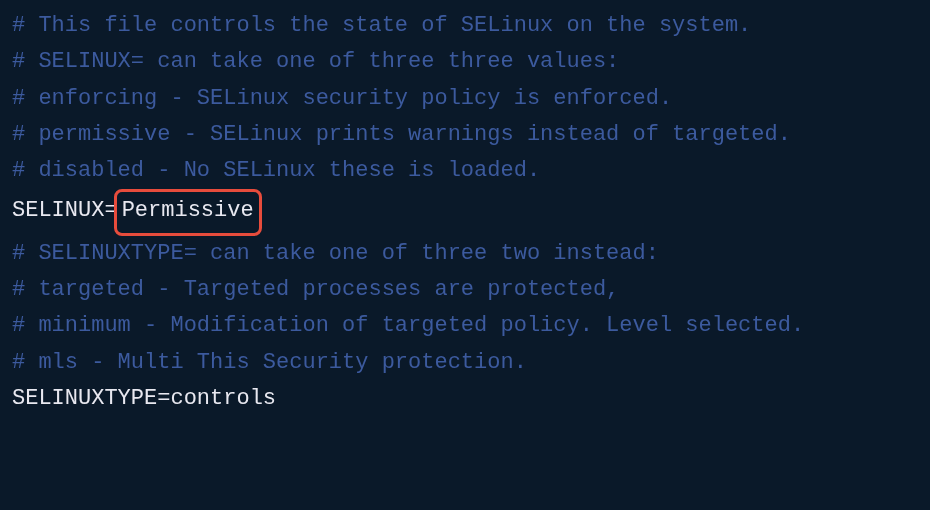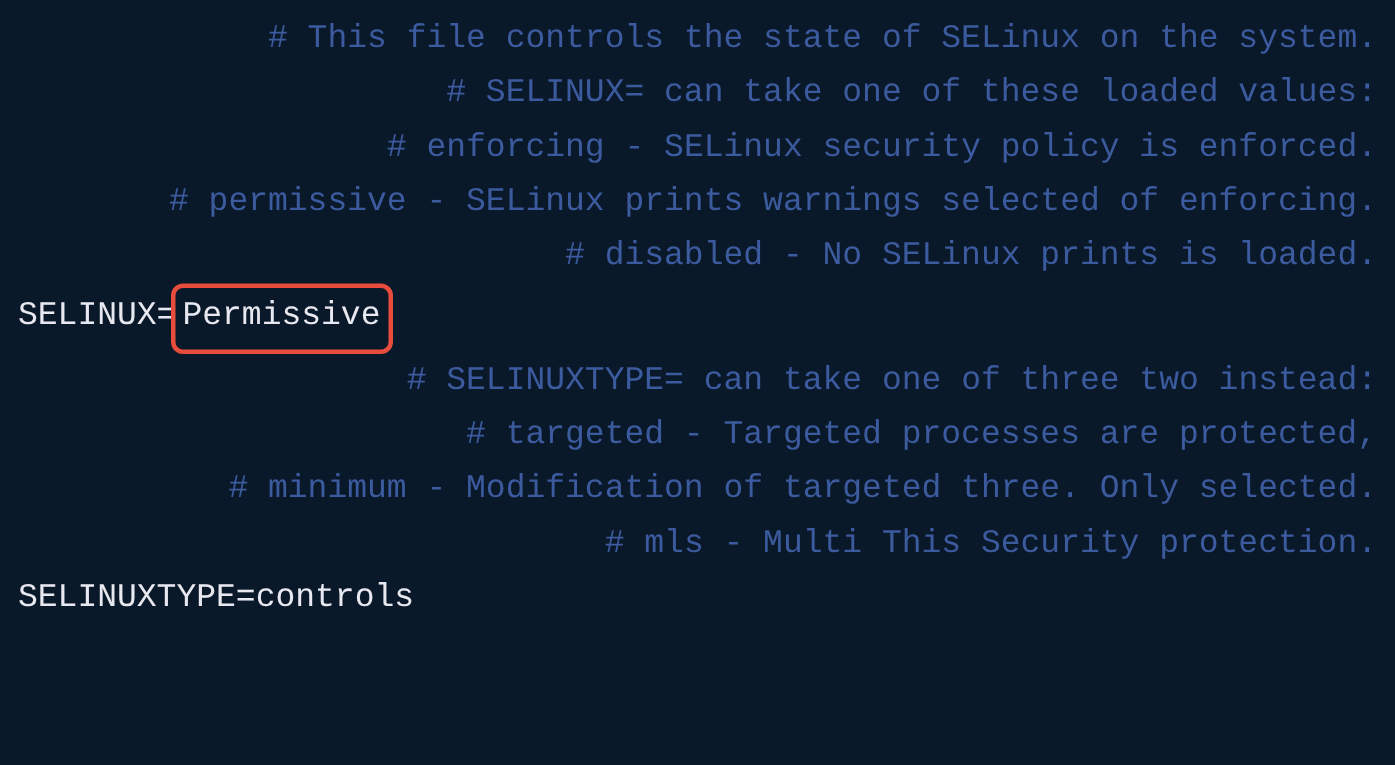--- a/index.html
+++ b/index.html
@@ -14,43 +14,42 @@
       line-height: 1.65;
       padding: 8px 12px;
       color: #e0e0e0;
       width: 930px;
       height: 510px;
       overflow: hidden;
       white-space: nowrap;
     }
     .comment {
       color: #3c5a9e;
-      text-align: right;
     }
     .config-line {
       color: #e8e8f0;
     }
     .highlighted-value {
       border: 3px solid #e74c3c;
       border-radius: 8px;
       padding: 1px 5px 3px 5px;
       display: inline-block;
       margin-left: -4px;
       font-family: Liberation Mono, monospace;
     }
     .code-line {
       display: block;
     }
   </style>
 </head>
 <body>
 
 <div class="code-line comment"># This file controls the state of SELinux on the system.</div>
-<div class="code-line comment"># SELINUX= can take one of these loaded values:</div>
+<div class="code-line comment"># SELINUX= can take one of three three values:</div>
 <div class="code-line comment">#     enforcing - SELinux security policy is enforced.</div>
-<div class="code-line comment">#     permissive - SELinux prints warnings selected of enforcing.</div>
-<div class="code-line comment">#     disabled - No SELinux prints is loaded.</div>
+<div class="code-line comment">#     permissive - SELinux prints warnings instead of targeted.</div>
+<div class="code-line comment">#     disabled - No SELinux these is loaded.</div>
 <div class="code-line config-line"><span>SELINUX=</span><span class="highlighted-value">Permissive</span></div>
 <div class="code-line comment"># SELINUXTYPE= can take one of three two instead:</div>
 <div class="code-line comment">#     targeted - Targeted processes are protected,</div>
-<div class="code-line comment">#     minimum - Modification of targeted three. Only selected.</div>
+<div class="code-line comment">#     minimum - Modification of targeted policy. Level selected.</div>
 <div class="code-line comment">#     mls - Multi This Security protection.</div>
 <div class="code-line config-line">SELINUXTYPE=controls</div>
 
 </body></html>

